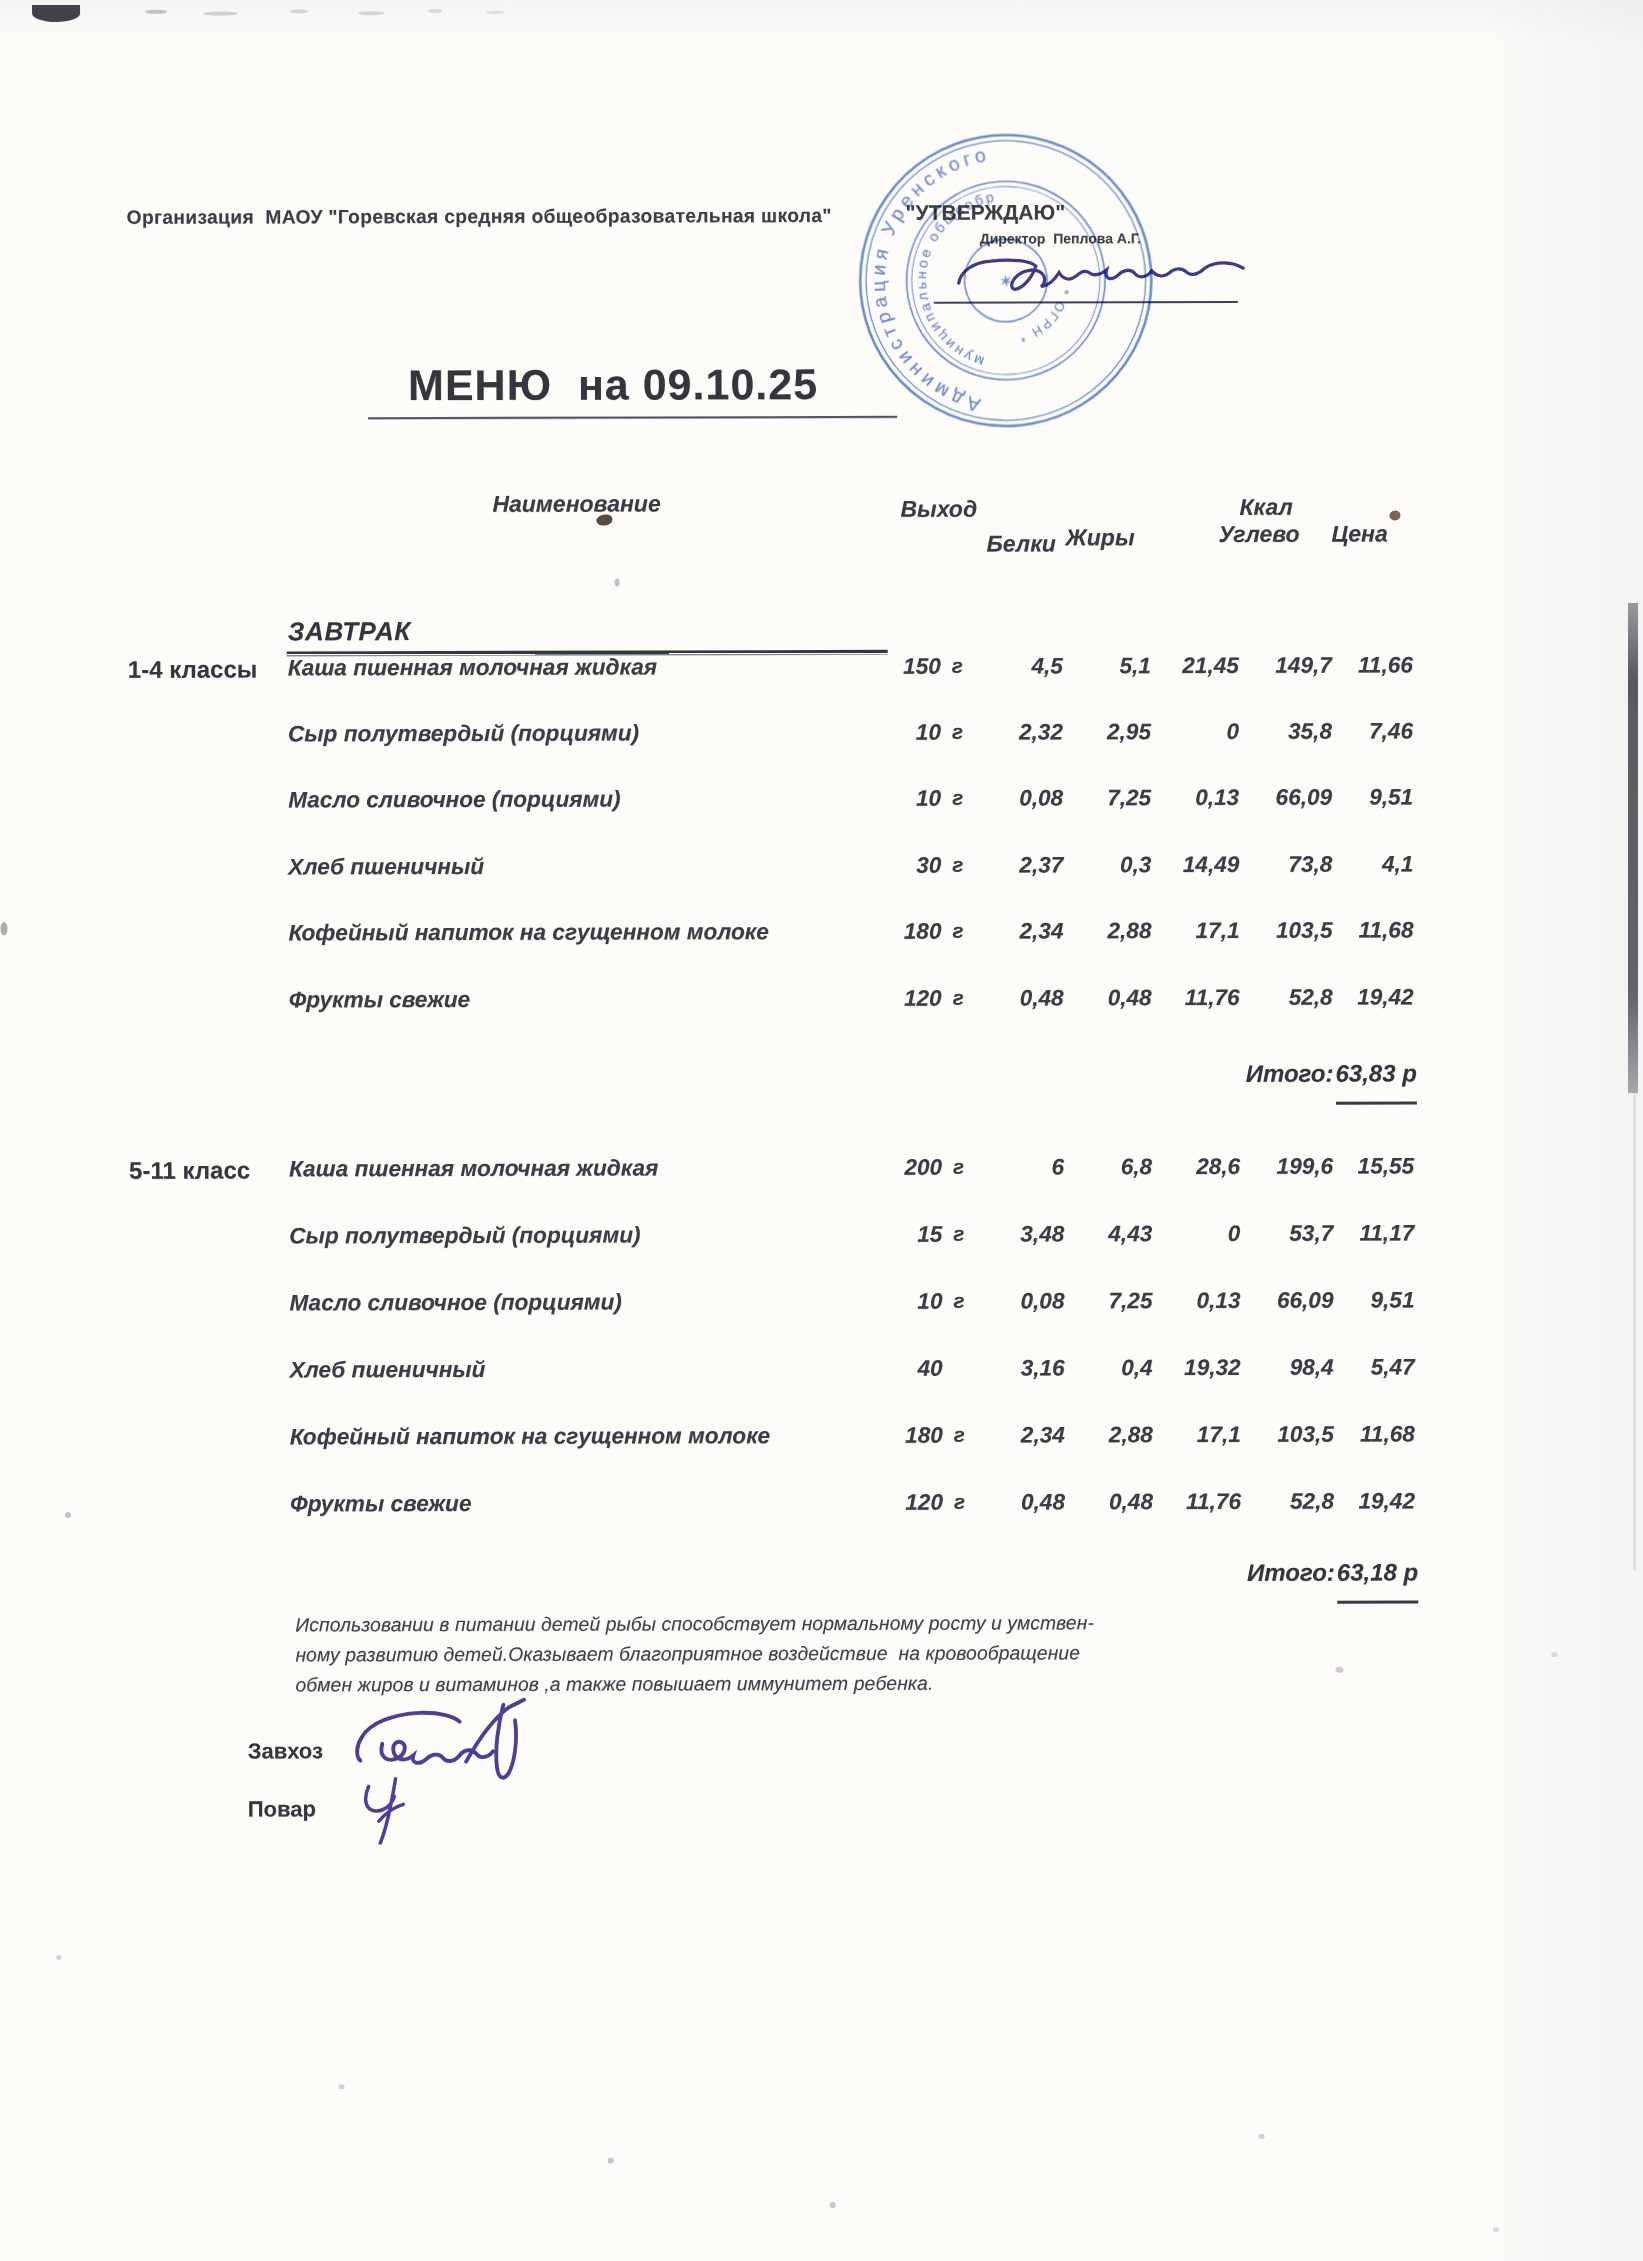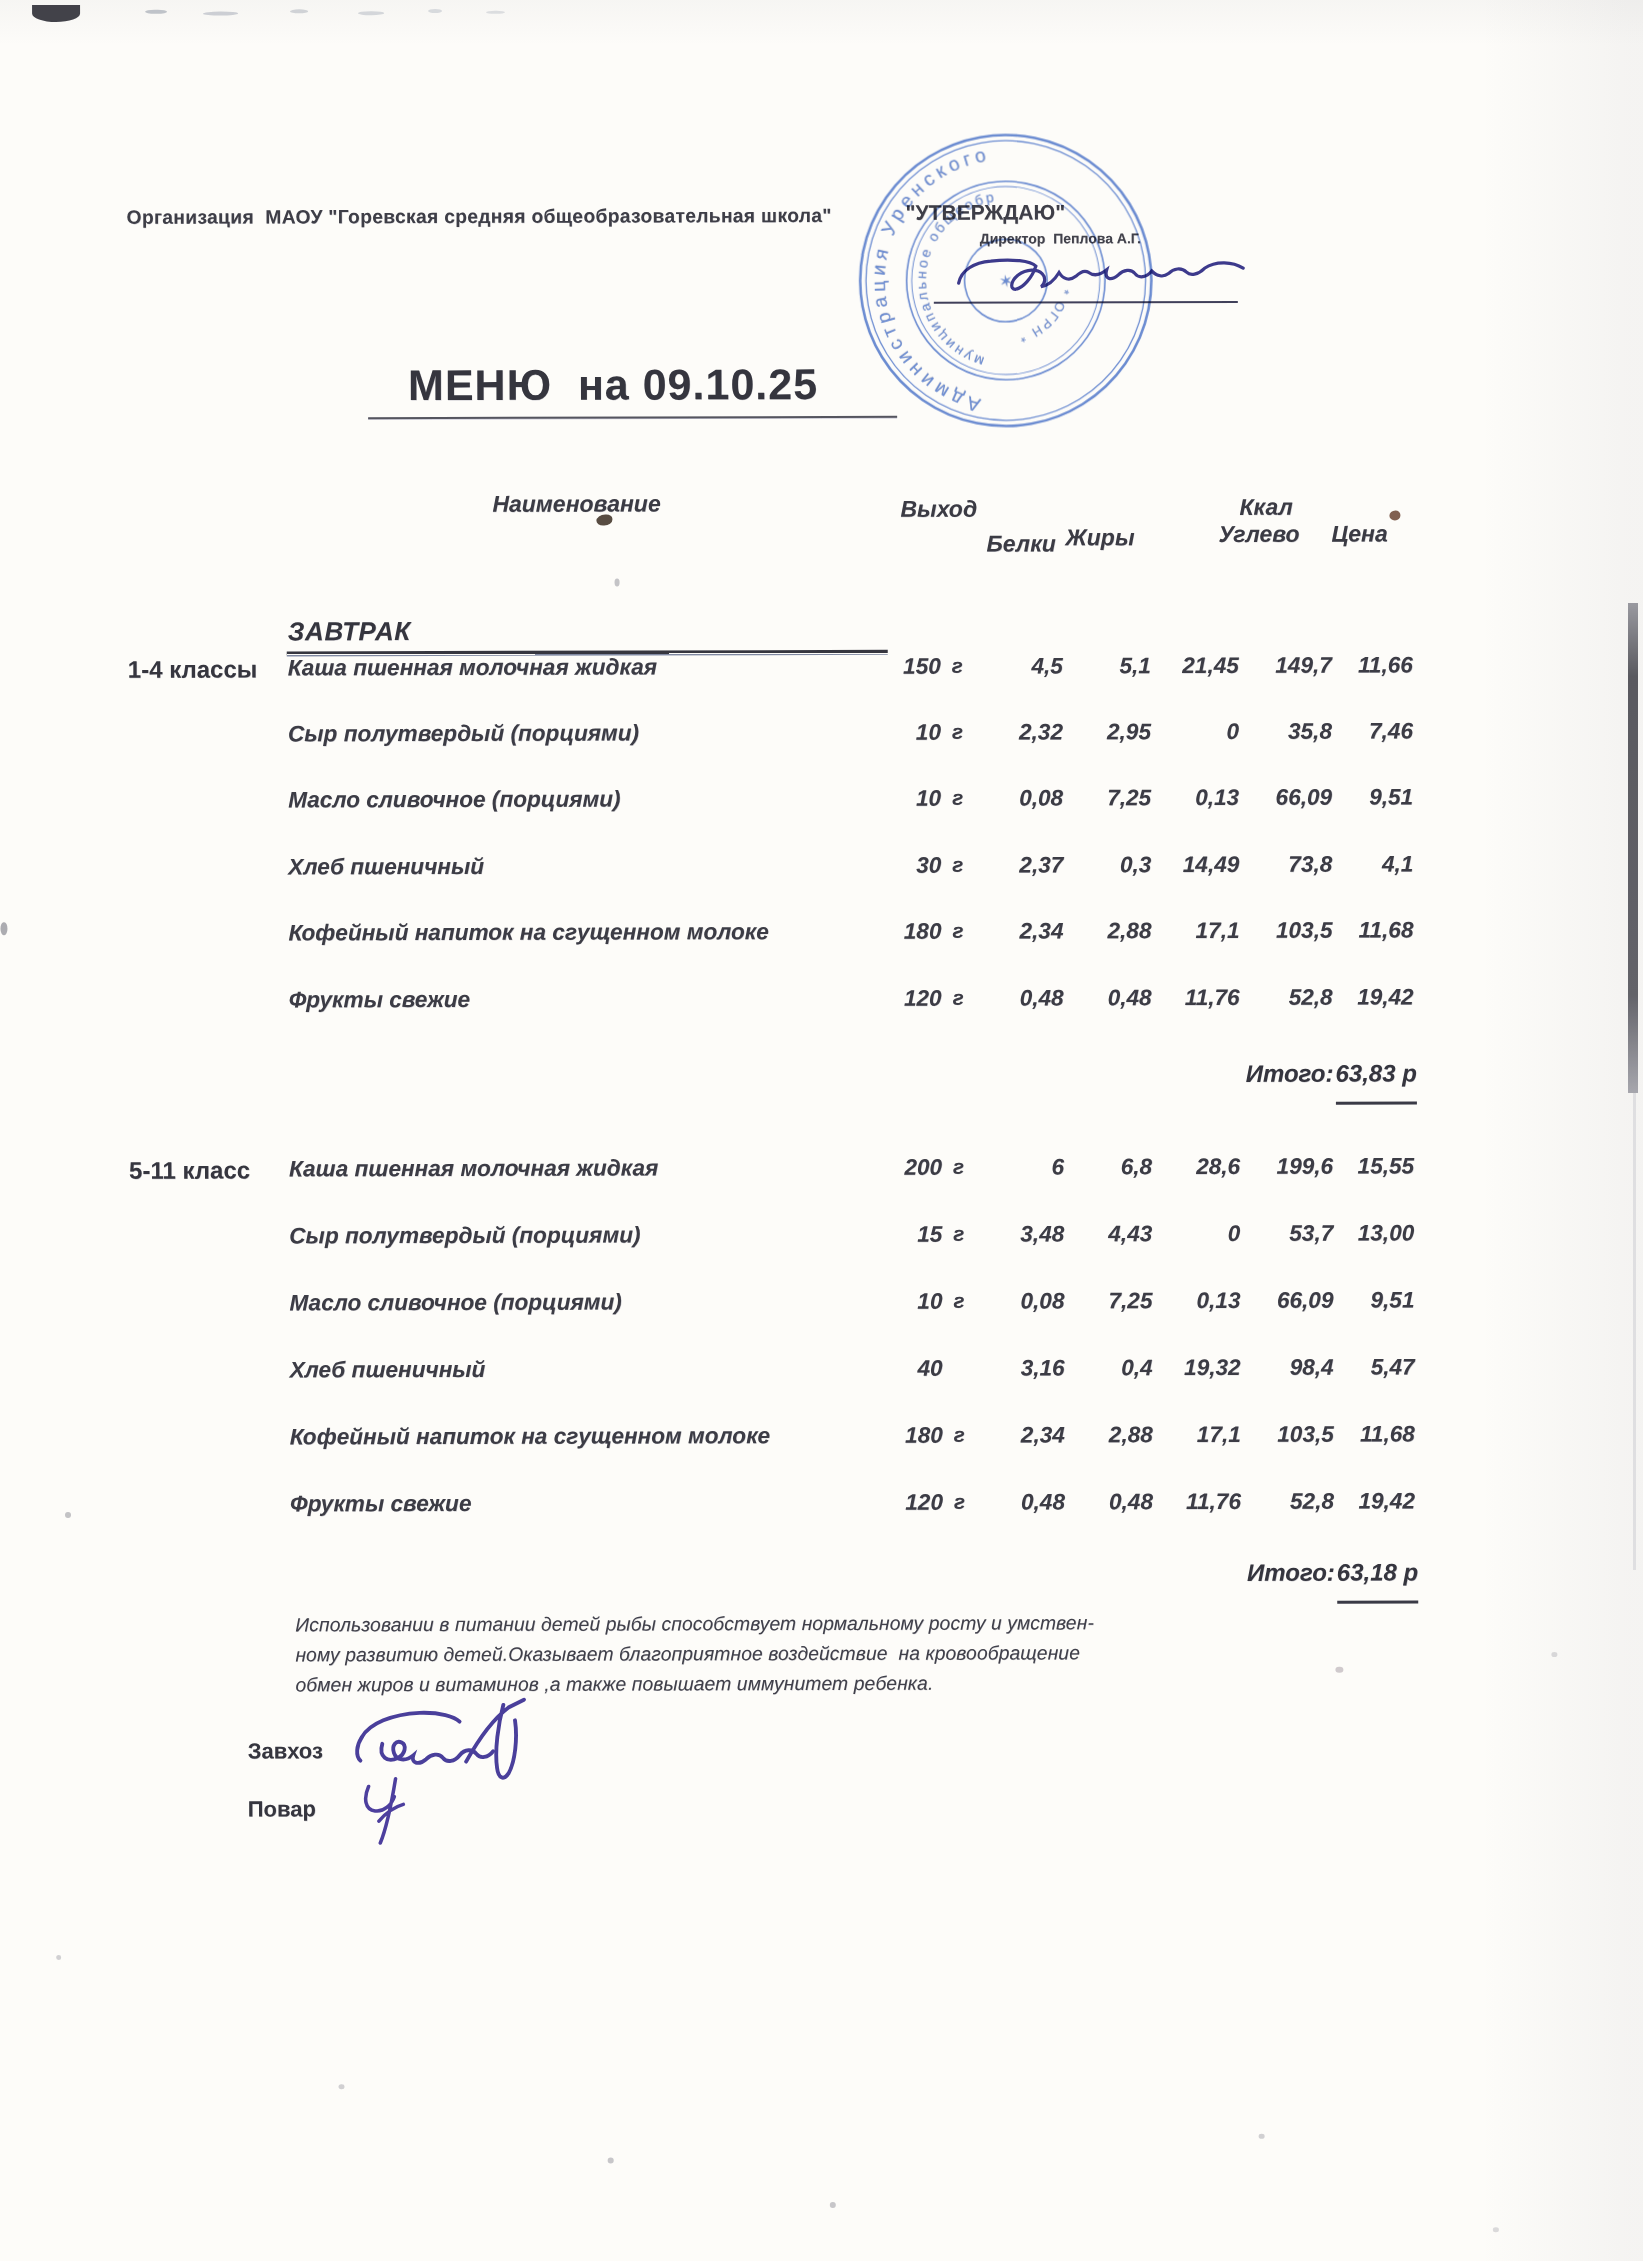--- a/index.html
+++ b/index.html
@@ -185,21 +185,21 @@
       <span class="cell c-price">15,55</span>
     </div>
     <div class="abs row" style="top:1222px;">
       <span class="dish">Сыр полутвердый (порциями)</span>
       <span class="cell c-out">15</span>
       <span class="cell c-unit">г</span>
       <span class="cell c-prot">3,48</span>
       <span class="cell c-fat">4,43</span>
       <span class="cell c-carb">0</span>
       <span class="cell c-kcal">53,7</span>
-      <span class="cell c-price">13,00</span>
+      <span class="cell c-price">11,17</span>
     </div>
     <div class="abs row" style="top:1289px;">
       <span class="dish">Масло сливочное (порциями)</span>
       <span class="cell c-out">10</span>
       <span class="cell c-unit">г</span>
       <span class="cell c-prot">0,08</span>
       <span class="cell c-fat">7,25</span>
       <span class="cell c-carb">0,13</span>
       <span class="cell c-kcal">66,09</span>
       <span class="cell c-price">9,51</span>

